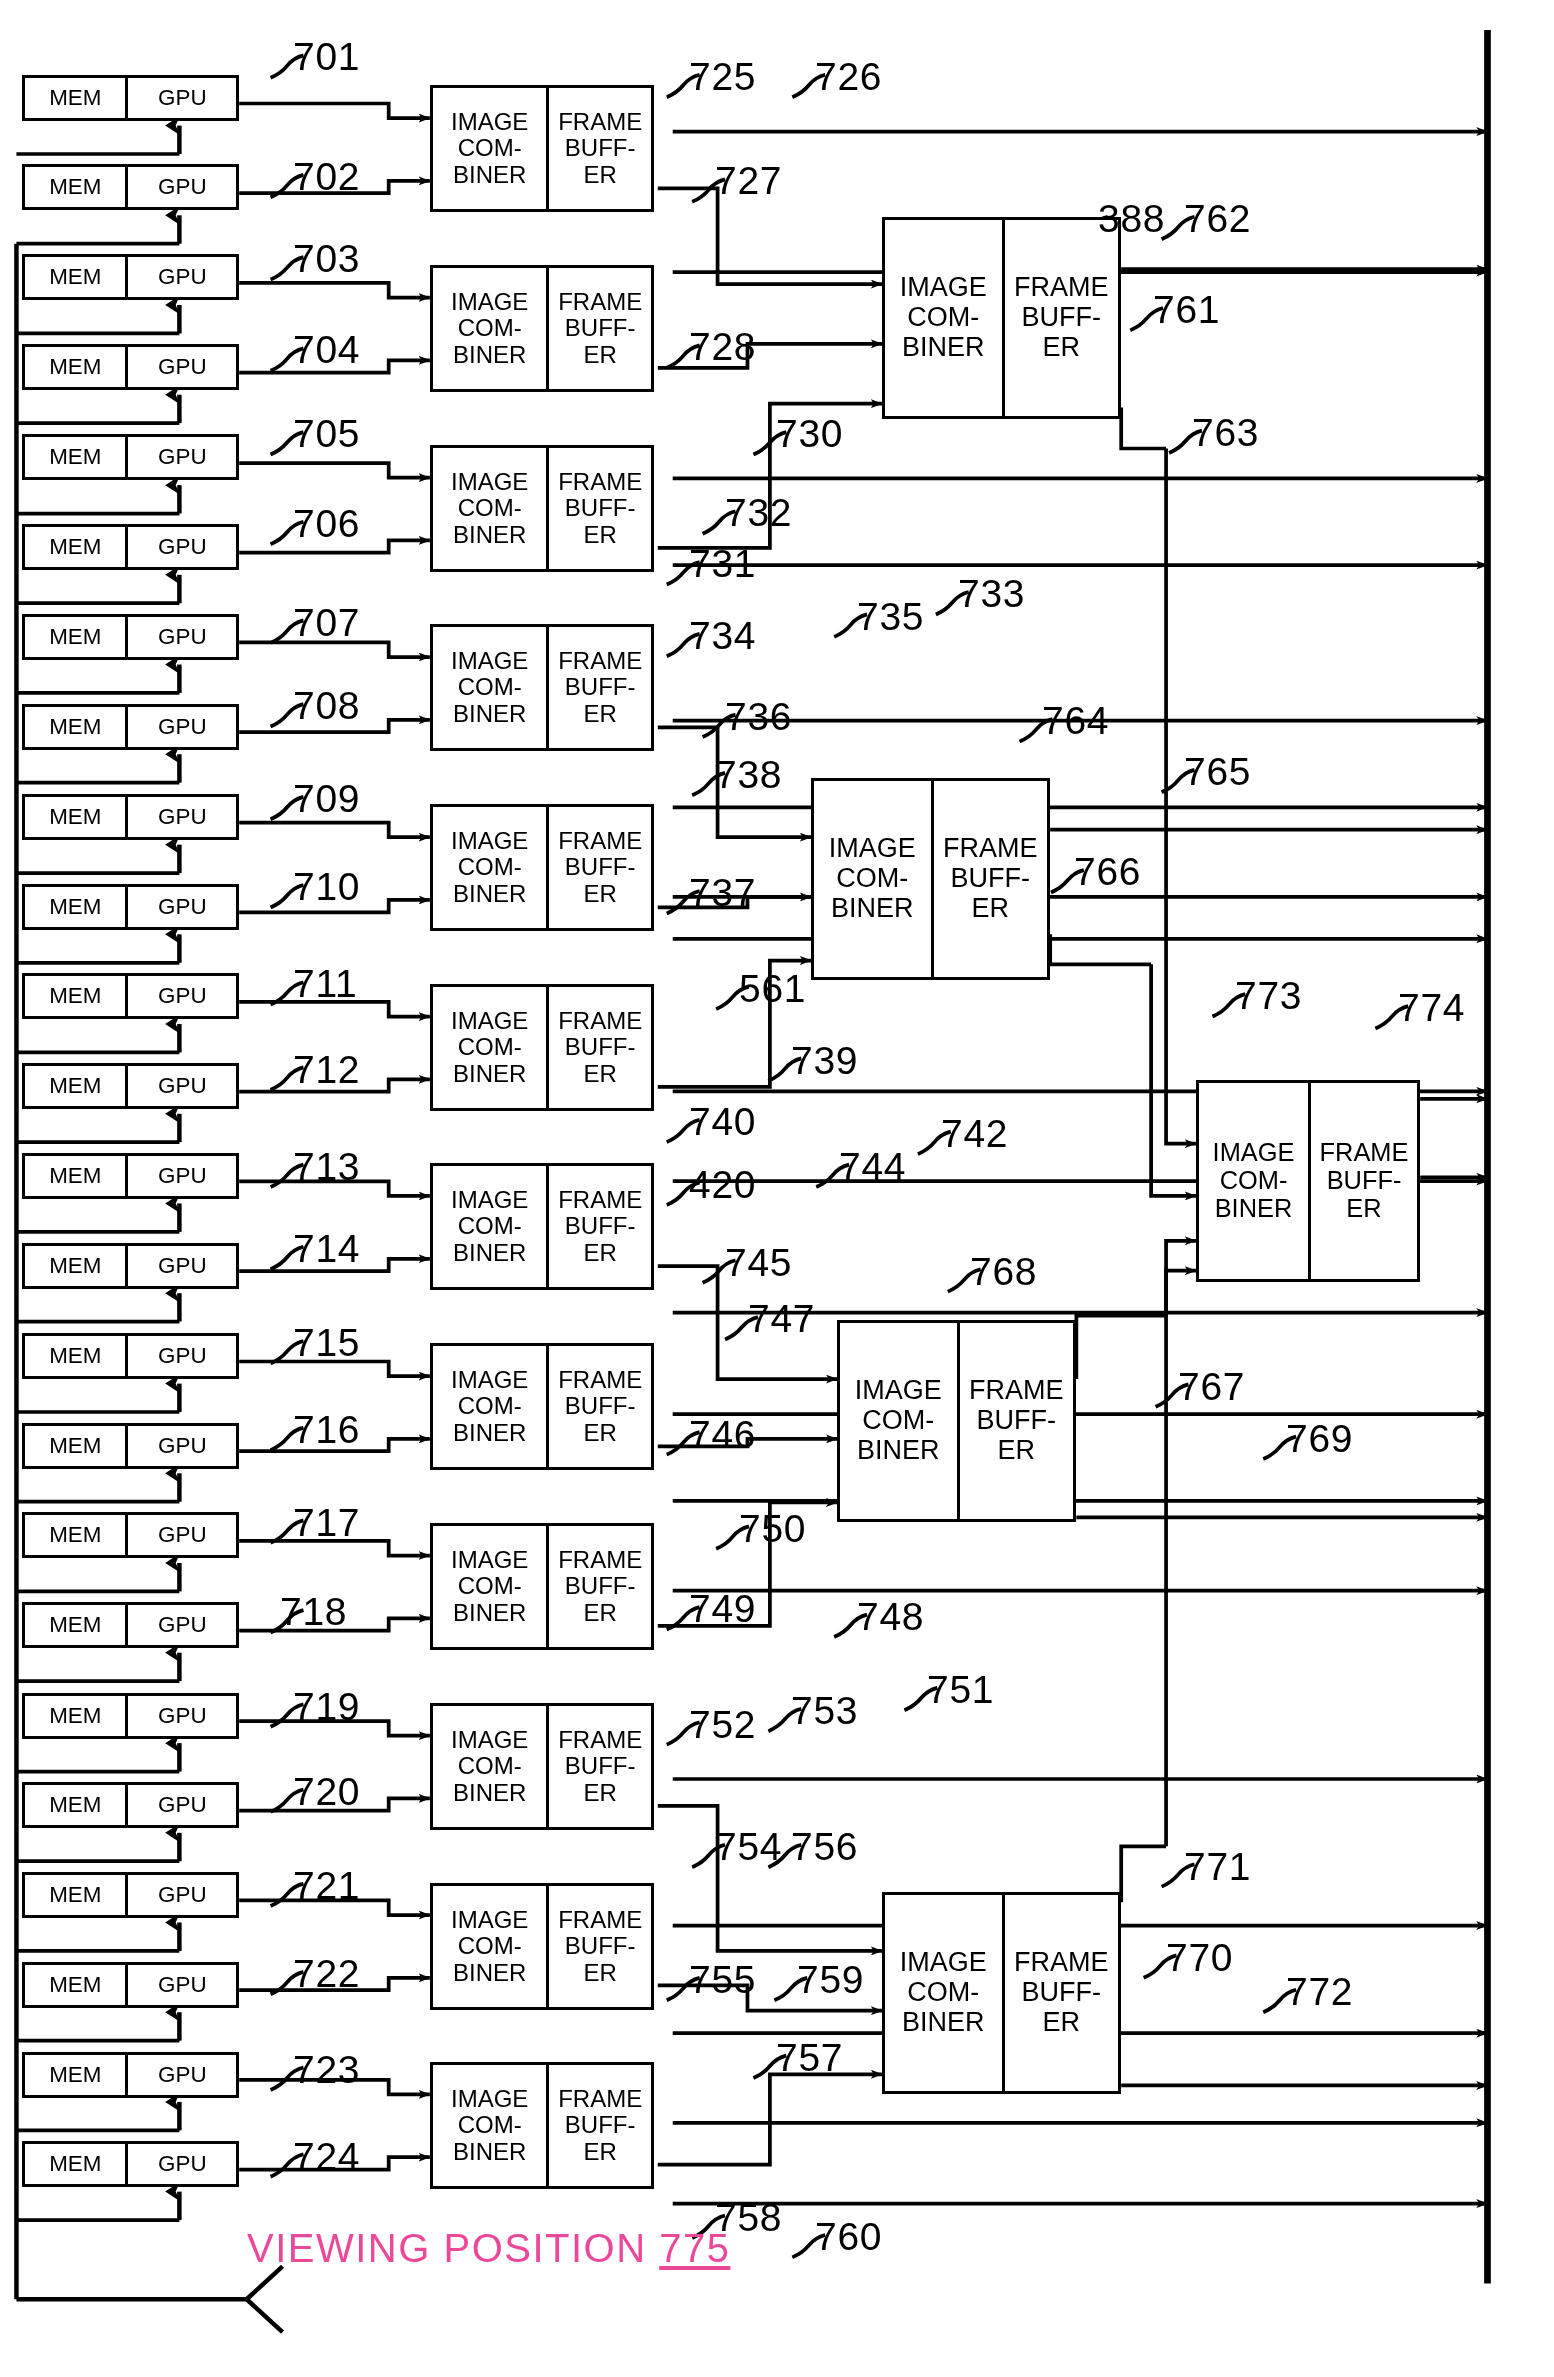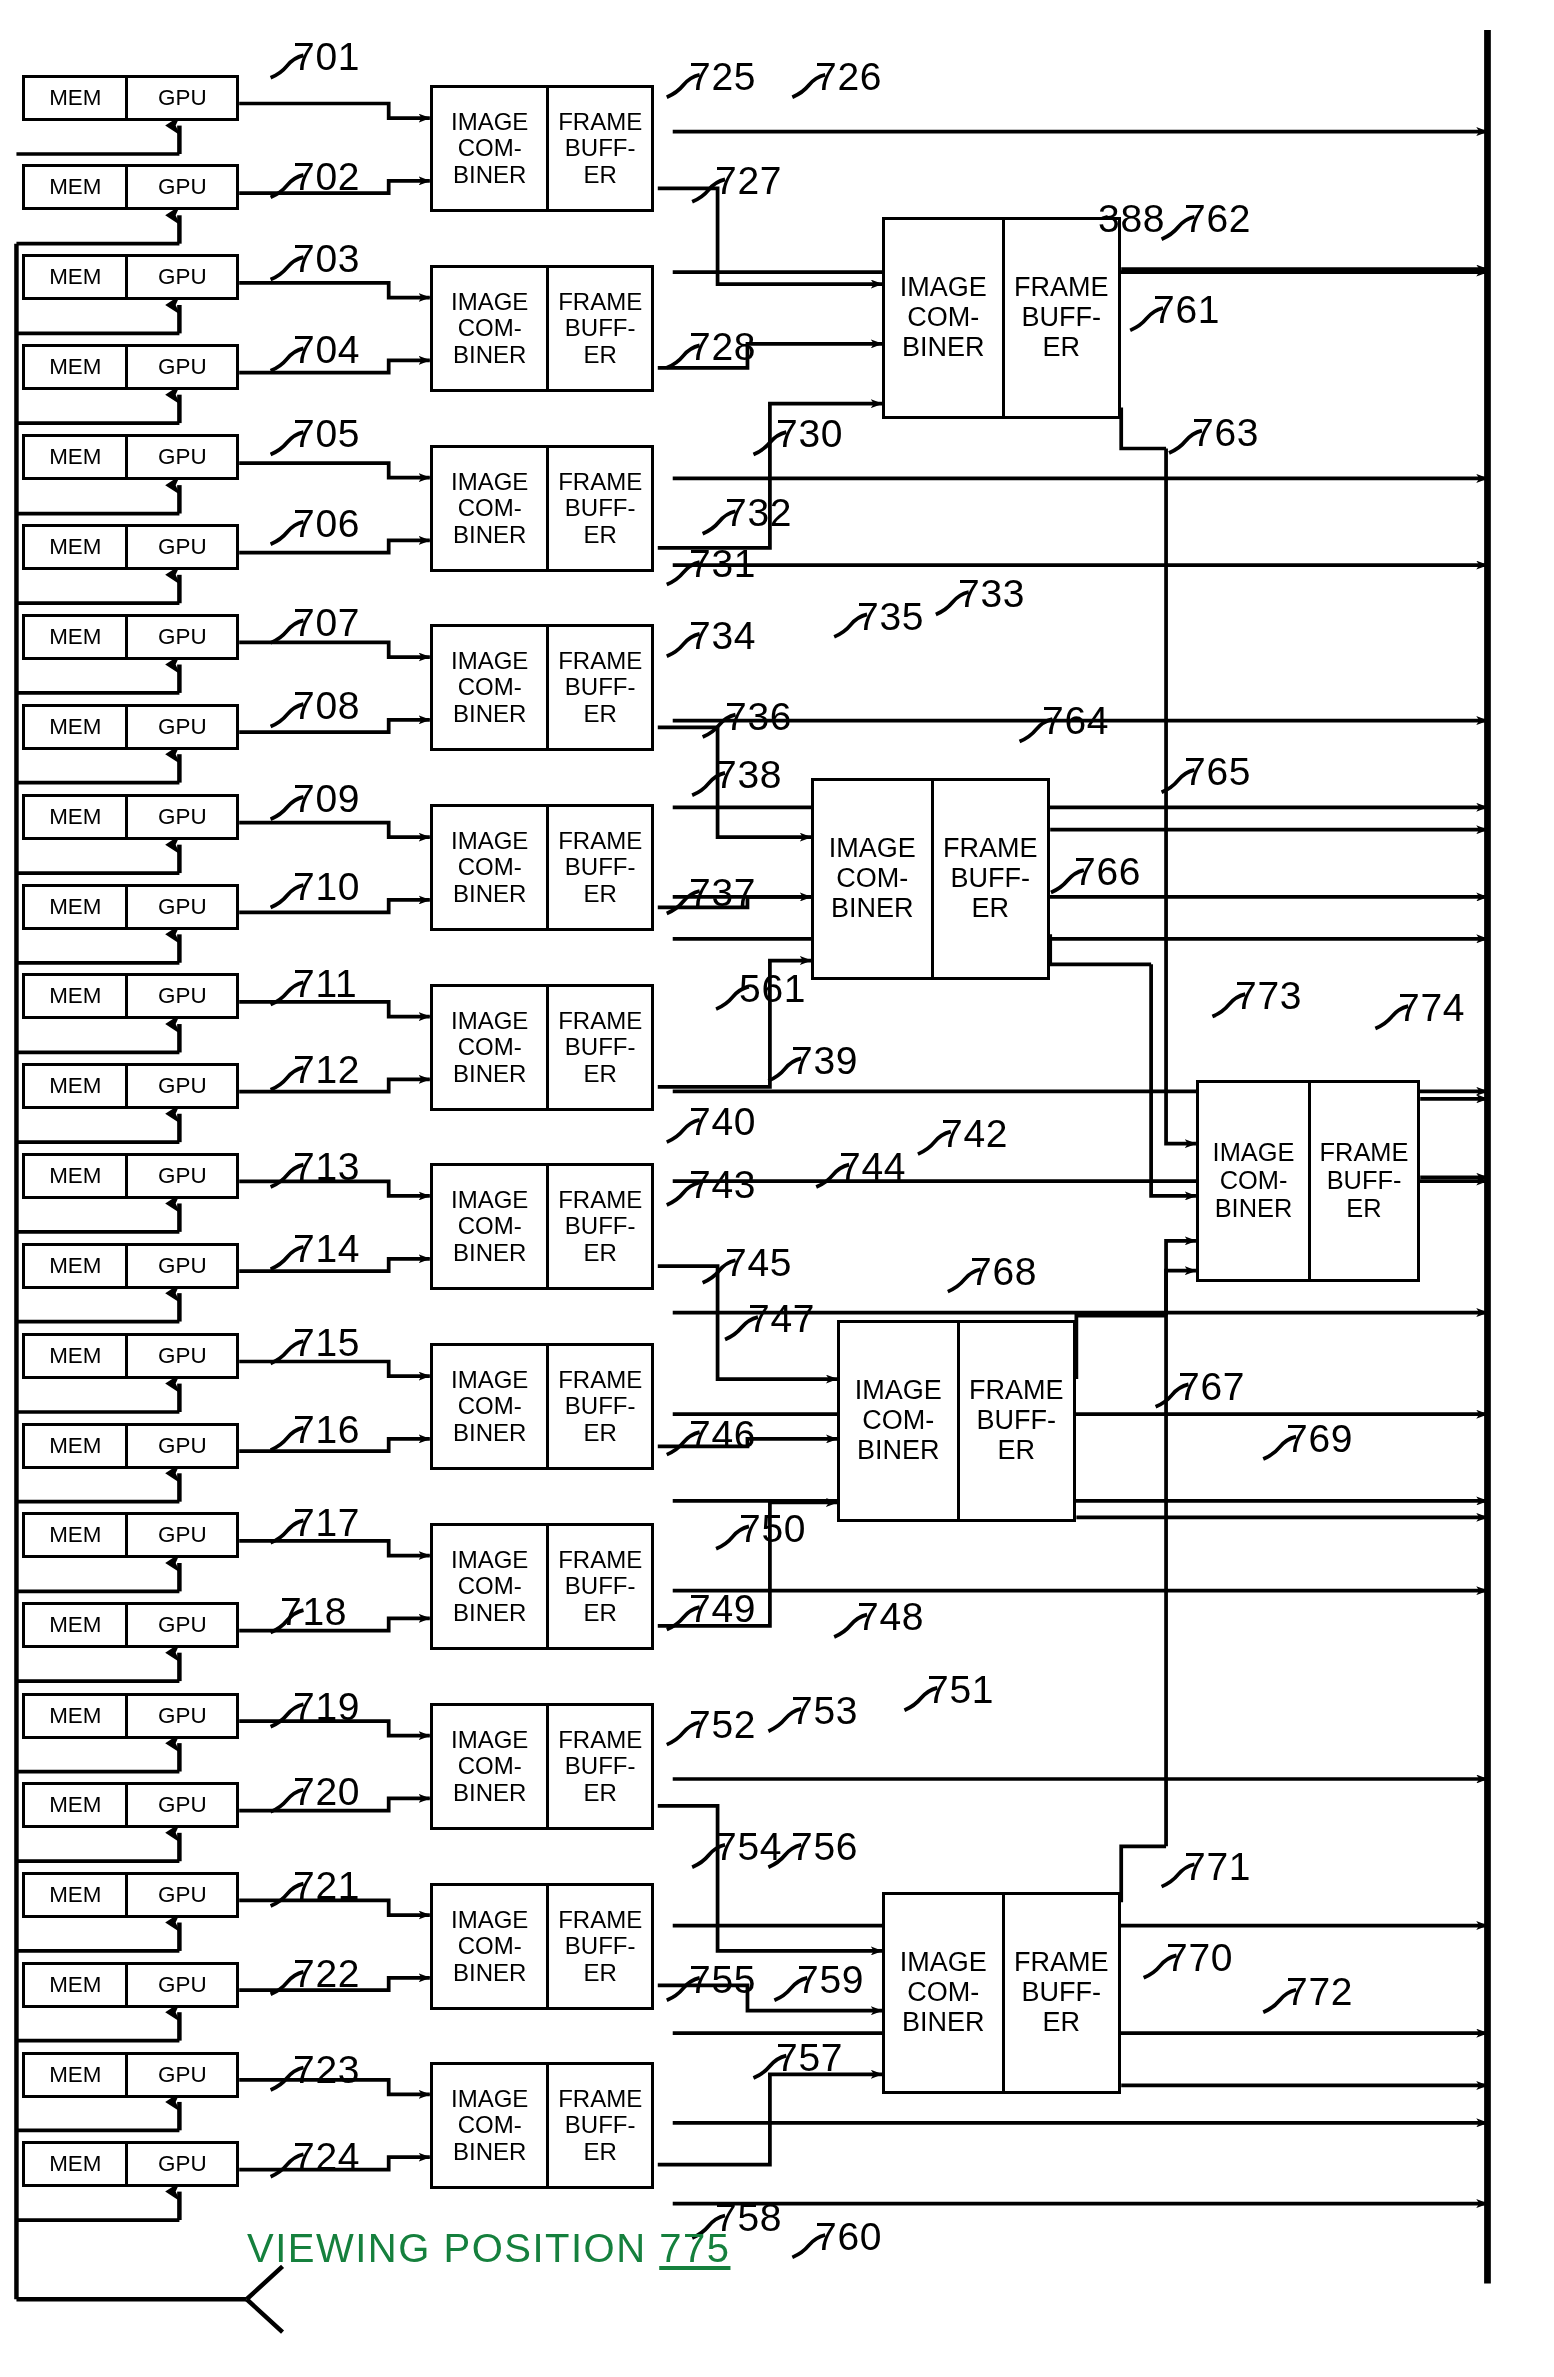--- a/index.html
+++ b/index.html
@@ -1,21 +1,21 @@
 <!DOCTYPE html>
 <html style="font-size:12px"><head>
 <meta charset="utf-8">
 <style>
   html,body{margin:0;padding:0;background:#fff;}
   body{font-family:"Liberation Sans",sans-serif;}
   #fig{position:relative;width:1554px;height:2377px;background:#fff;overflow:hidden;}
   #svg{position:absolute;left:0;top:0;width:1554px;height:2377px;}
   .lbl{position:absolute;font-family:"Liberation Sans",sans-serif;font-weight:400;
        font-size:39px;letter-spacing:0.7px;color:#000;white-space:nowrap;line-height:1;}
-  .vp{position:absolute;font-size:40px;letter-spacing:1.5px;color:#15803d;white-space:nowrap;
+  .vp{position:absolute;font-size:40px;letter-spacing:1.5px;color:#ec4899;white-space:nowrap;
       font-family:"Liberation Sans",sans-serif;}
   .vp u{text-decoration:underline;text-underline-offset:3.7px;}
 </style>
 </head>
 <body>
 
 <div id="fig">
 
   <svg id="svg" viewBox="0 0 2079 3180">
     <defs>
@@ -571,21 +571,21 @@
       <div class="lbl" style="left: 958px; top: 574px;">733</div>
       <div class="lbl" style="left: 689px; top: 616px;">734</div>
       <div class="lbl" style="left: 857px; top: 597px;">735</div>
       <div class="lbl" style="left: 725px; top: 697px;">736</div>
       <div class="lbl" style="left: 689px; top: 873px;">737</div>
       <div class="lbl" style="left: 715px; top: 755px;">738</div>
       <div class="lbl" style="left: 791px; top: 1041px;">739</div>
       <div class="lbl" style="left: 689px; top: 1102px;">740</div>
       <div class="lbl" style="left: 739px; top: 969px;">561</div>
       <div class="lbl" style="left: 941px; top: 1114px;">742</div>
-      <div class="lbl" style="left: 689px; top: 1165px;">743</div>
+      <div class="lbl" style="left: 689px; top: 1165px;">420</div>
       <div class="lbl" style="left: 839px; top: 1147px;">744</div>
       <div class="lbl" style="left: 725px; top: 1243px;">745</div>
       <div class="lbl" style="left: 689px; top: 1415px;">746</div>
       <div class="lbl" style="left: 748px; top: 1299px;">747</div>
       <div class="lbl" style="left: 857px; top: 1597px;">748</div>
       <div class="lbl" style="left: 689px; top: 1589px;">749</div>
       <div class="lbl" style="left: 739px; top: 1509px;">750</div>
       <div class="lbl" style="left: 927px; top: 1670px;">751</div>
       <div class="lbl" style="left: 689px; top: 1705px;">752</div>
       <div class="lbl" style="left: 791px; top: 1691px;">753</div>

